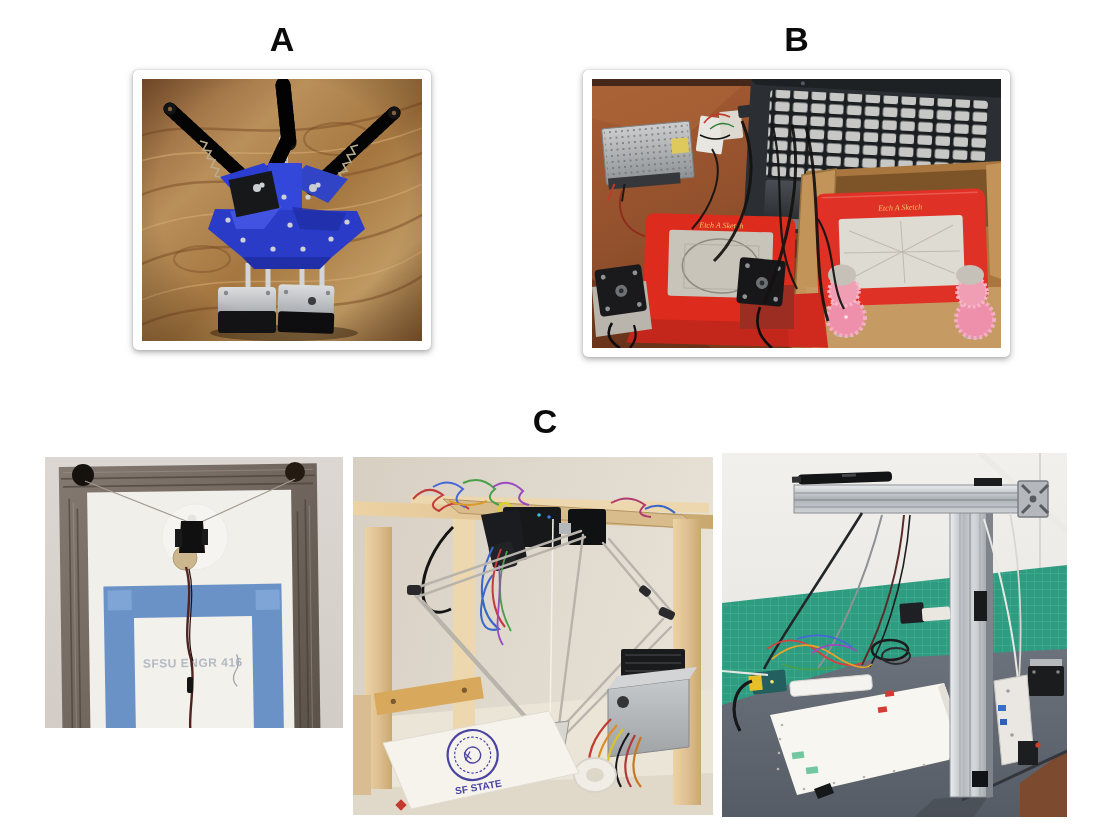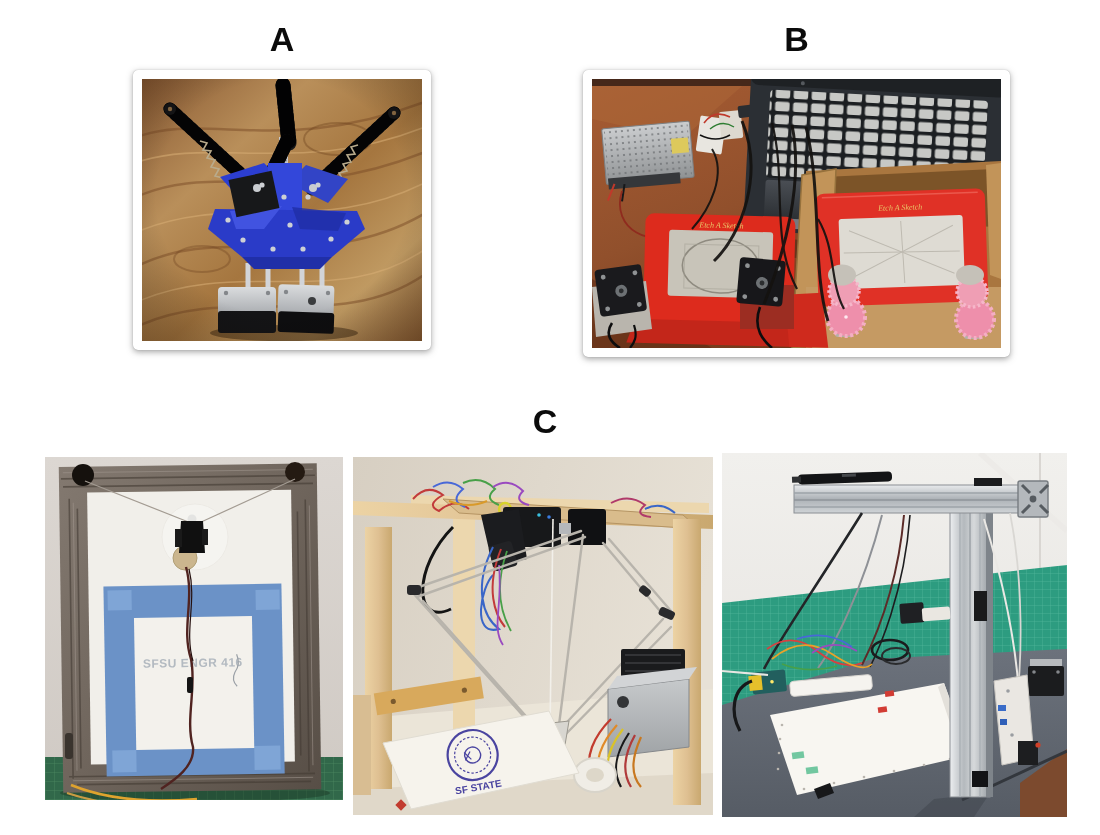--- a/index.html
+++ b/index.html
@@ -270,21 +270,21 @@
         <path d="M150,42 C172,95 150,155 122,182" stroke-width="3"></path>
         <path d="M200,46 C212,105 192,175 172,225" stroke-width="3"></path>
         <path d="M214,48 C230,112 220,192 236,242" stroke-width="3"></path>
         <path d="M180,44 C195,100 178,160 205,210" stroke-width="2.2"></path>
         <path d="M226,140 C244,170 238,205 252,230" stroke-width="2.2"></path>
         <path d="M120,70 C135,95 118,130 100,150" stroke-width="2"></path>
       </g>
     </svg>
   </div>
 
-  <div class="photo" style="left:45px;top:457px;width:298px;height:343px;" title="Wall plotter gondola hanging in a weathered picture frame over taped paper">
+  <div class="photo" style="left:45px;top:457px;width:298px;height:271px;" title="Wall plotter gondola hanging in a weathered picture frame over taped paper">
     <svg width="298" height="355" viewBox="0 0 298 355" xmlns="http://www.w3.org/2000/svg">
       <defs>
         <linearGradient id="wallC1" x1="0" y1="0" x2="0" y2="1">
           <stop offset="0" stop-color="#dcd7d2"></stop>
             <stop offset="1" stop-color="#cfc9c3"></stop>
         </linearGradient>
         <linearGradient id="barn" x1="0" y1="0" x2="1" y2="1">
           <stop offset="0" stop-color="#837970"></stop>
             <stop offset="0.5" stop-color="#6f655c"></stop>
           <stop offset="1" stop-color="#574e46"></stop>

